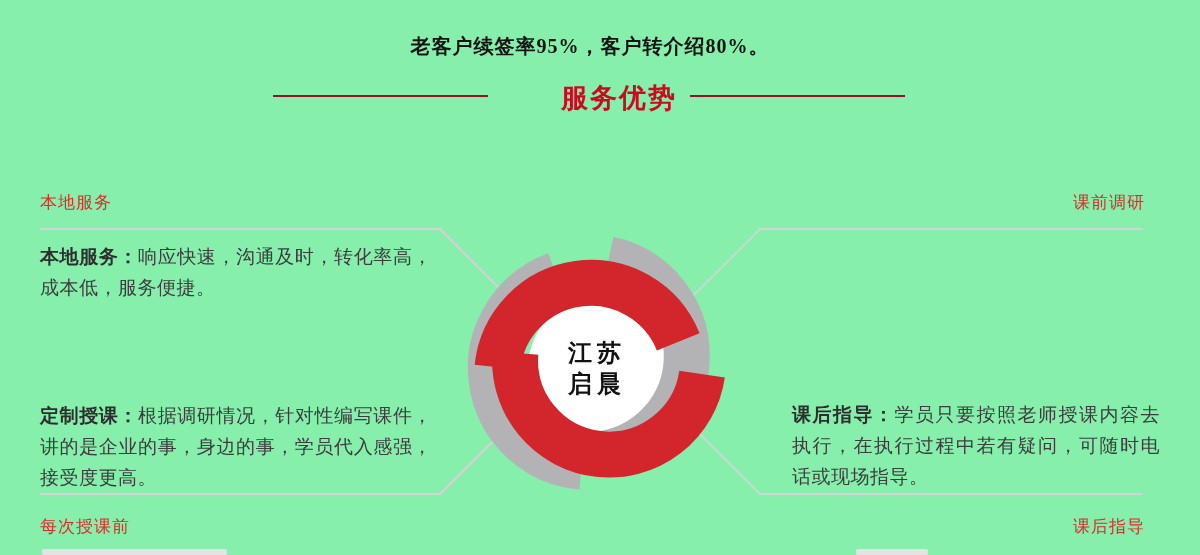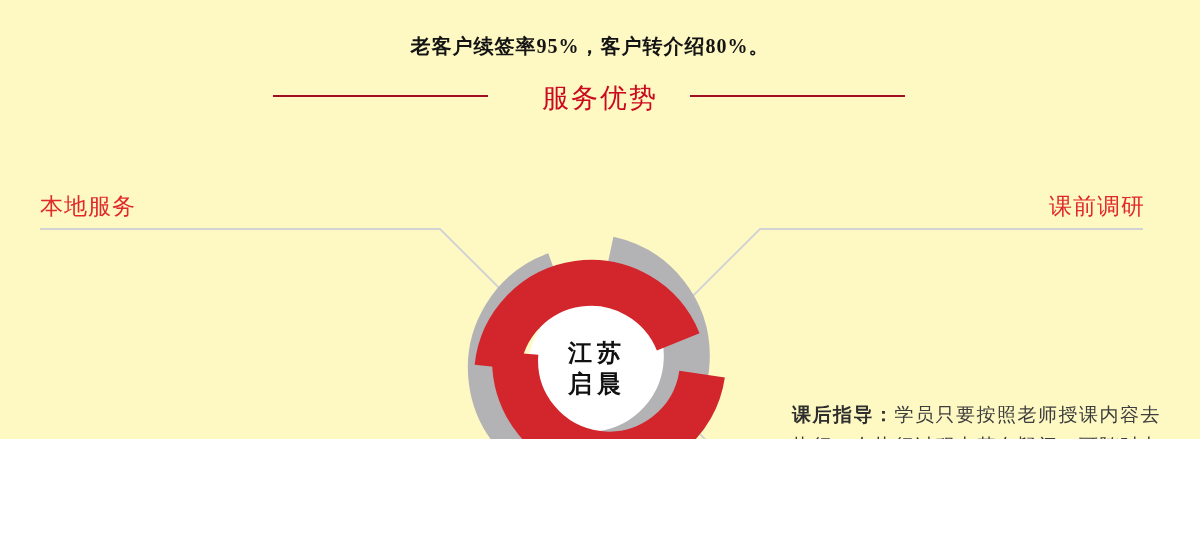--- a/index.html
+++ b/index.html
@@ -1,19 +1,19 @@
 <!DOCTYPE html>
 <html><head>
 <meta charset="utf-8">
 <style>
   html,body{margin:0;padding:0;background:#ffffff;}
   #canvas{
     position:relative;
-    width:1200px;height:439px;
-    background:#fef9c3;
+    width:1200px;height:555px;
+    background:#86efac;
     overflow:hidden;
     font-family:"Liberation Sans","DejaVu Sans",sans-serif;
   }
   .abs{position:absolute;}
   
   .tagline{
     left:0;top:33px;width:1180px;
     text-align:center;
     font-family:"Liberation Serif","DejaVu Serif",serif;
     font-weight:bold;
@@ -22,29 +22,30 @@
     letter-spacing:1px;
   }
   
   .divider{
     top:95px;height:2px;width:215px;
     background:#9e0f26;
   }
   .divider.left{left:273px;}
   .divider.right{left:690px;}
   .heading{
-    left:500px;top:80px;width:200px;
+    left:519px;top:80px;width:200px;
     text-align:center;
     font-size:27px;
     color:#cb0a1f;
     letter-spacing:2px;
+    font-weight:bold;
   }
   
   .corner-label{
-    font-size:23px;
+    font-size:17px;
     color:#e02a2a;
     letter-spacing:1px;
     white-space:nowrap;
   }
   .corner-label.tl{left:40px;top:191px;}
   .corner-label.tr{right:55px;top:191px;text-align:center;}
   .corner-label.bl{left:40px;top:515px;}
   .corner-label.br{right:55px;top:515px;text-align:center;}
   
   .body-block{
@@ -102,20 +103,26 @@
 
     <text class="knot-text" x="597" y="361" text-anchor="middle">江苏</text>
     <text class="knot-text" x="597" y="392" text-anchor="middle">启晨</text>
   </svg>
 
   <div class="abs corner-label tl">本地服务</div>
   <div class="abs corner-label tr">课前调研</div>
   <div class="abs corner-label bl">每次授课前</div>
   <div class="abs corner-label br">课后指导</div>
 
+  <div class="abs body-block lt">
+    <span class="lead">本地服务：</span><span>响应快速，沟通及时，转化率高，成本低，服务便捷。</span>
+  </div>
+  <div class="abs body-block lb">
+    <span class="lead">定制授课：</span><span>根据调研情况，针对性编写课件，讲的是企业的事，身边的事，学员代入感强，接受度更高。</span>
+  </div>
   <div class="abs body-block rb">
     <span class="lead">课后指导：</span><span>学员只要按照老师授课内容去执行，在执行过程中若有疑问，可随时电话或现场指导。</span>
   </div>
 
   <div class="abs crop-hint left"></div>
   <div class="abs crop-hint right"></div>
 
 </div>
 
 </body></html>

